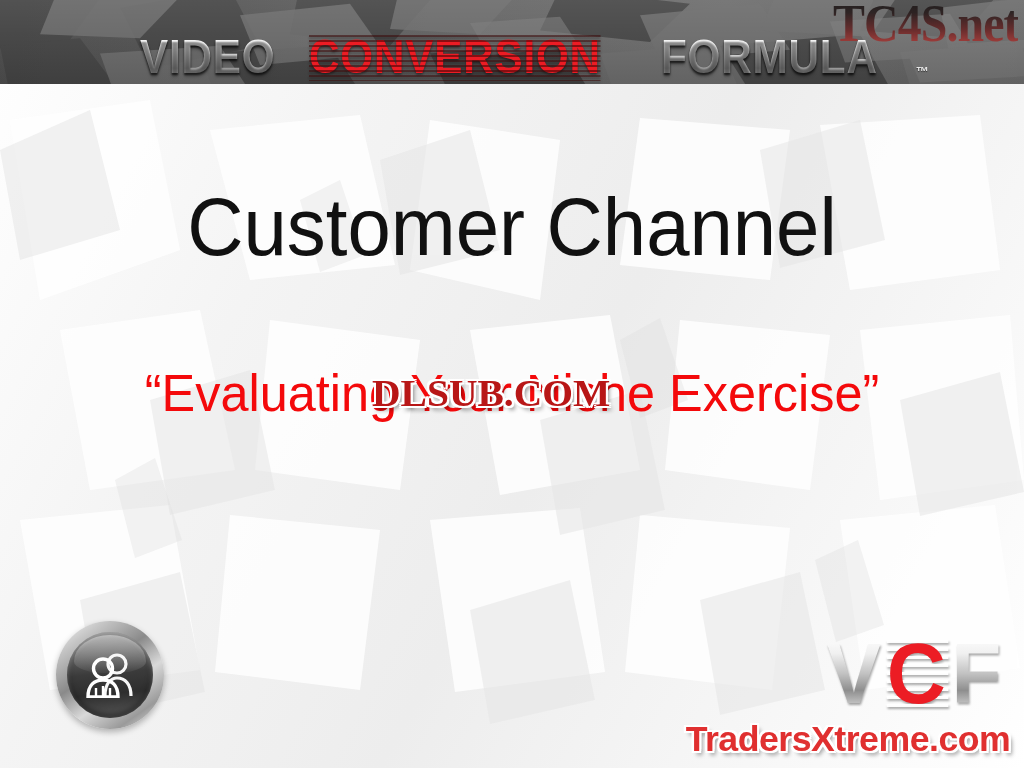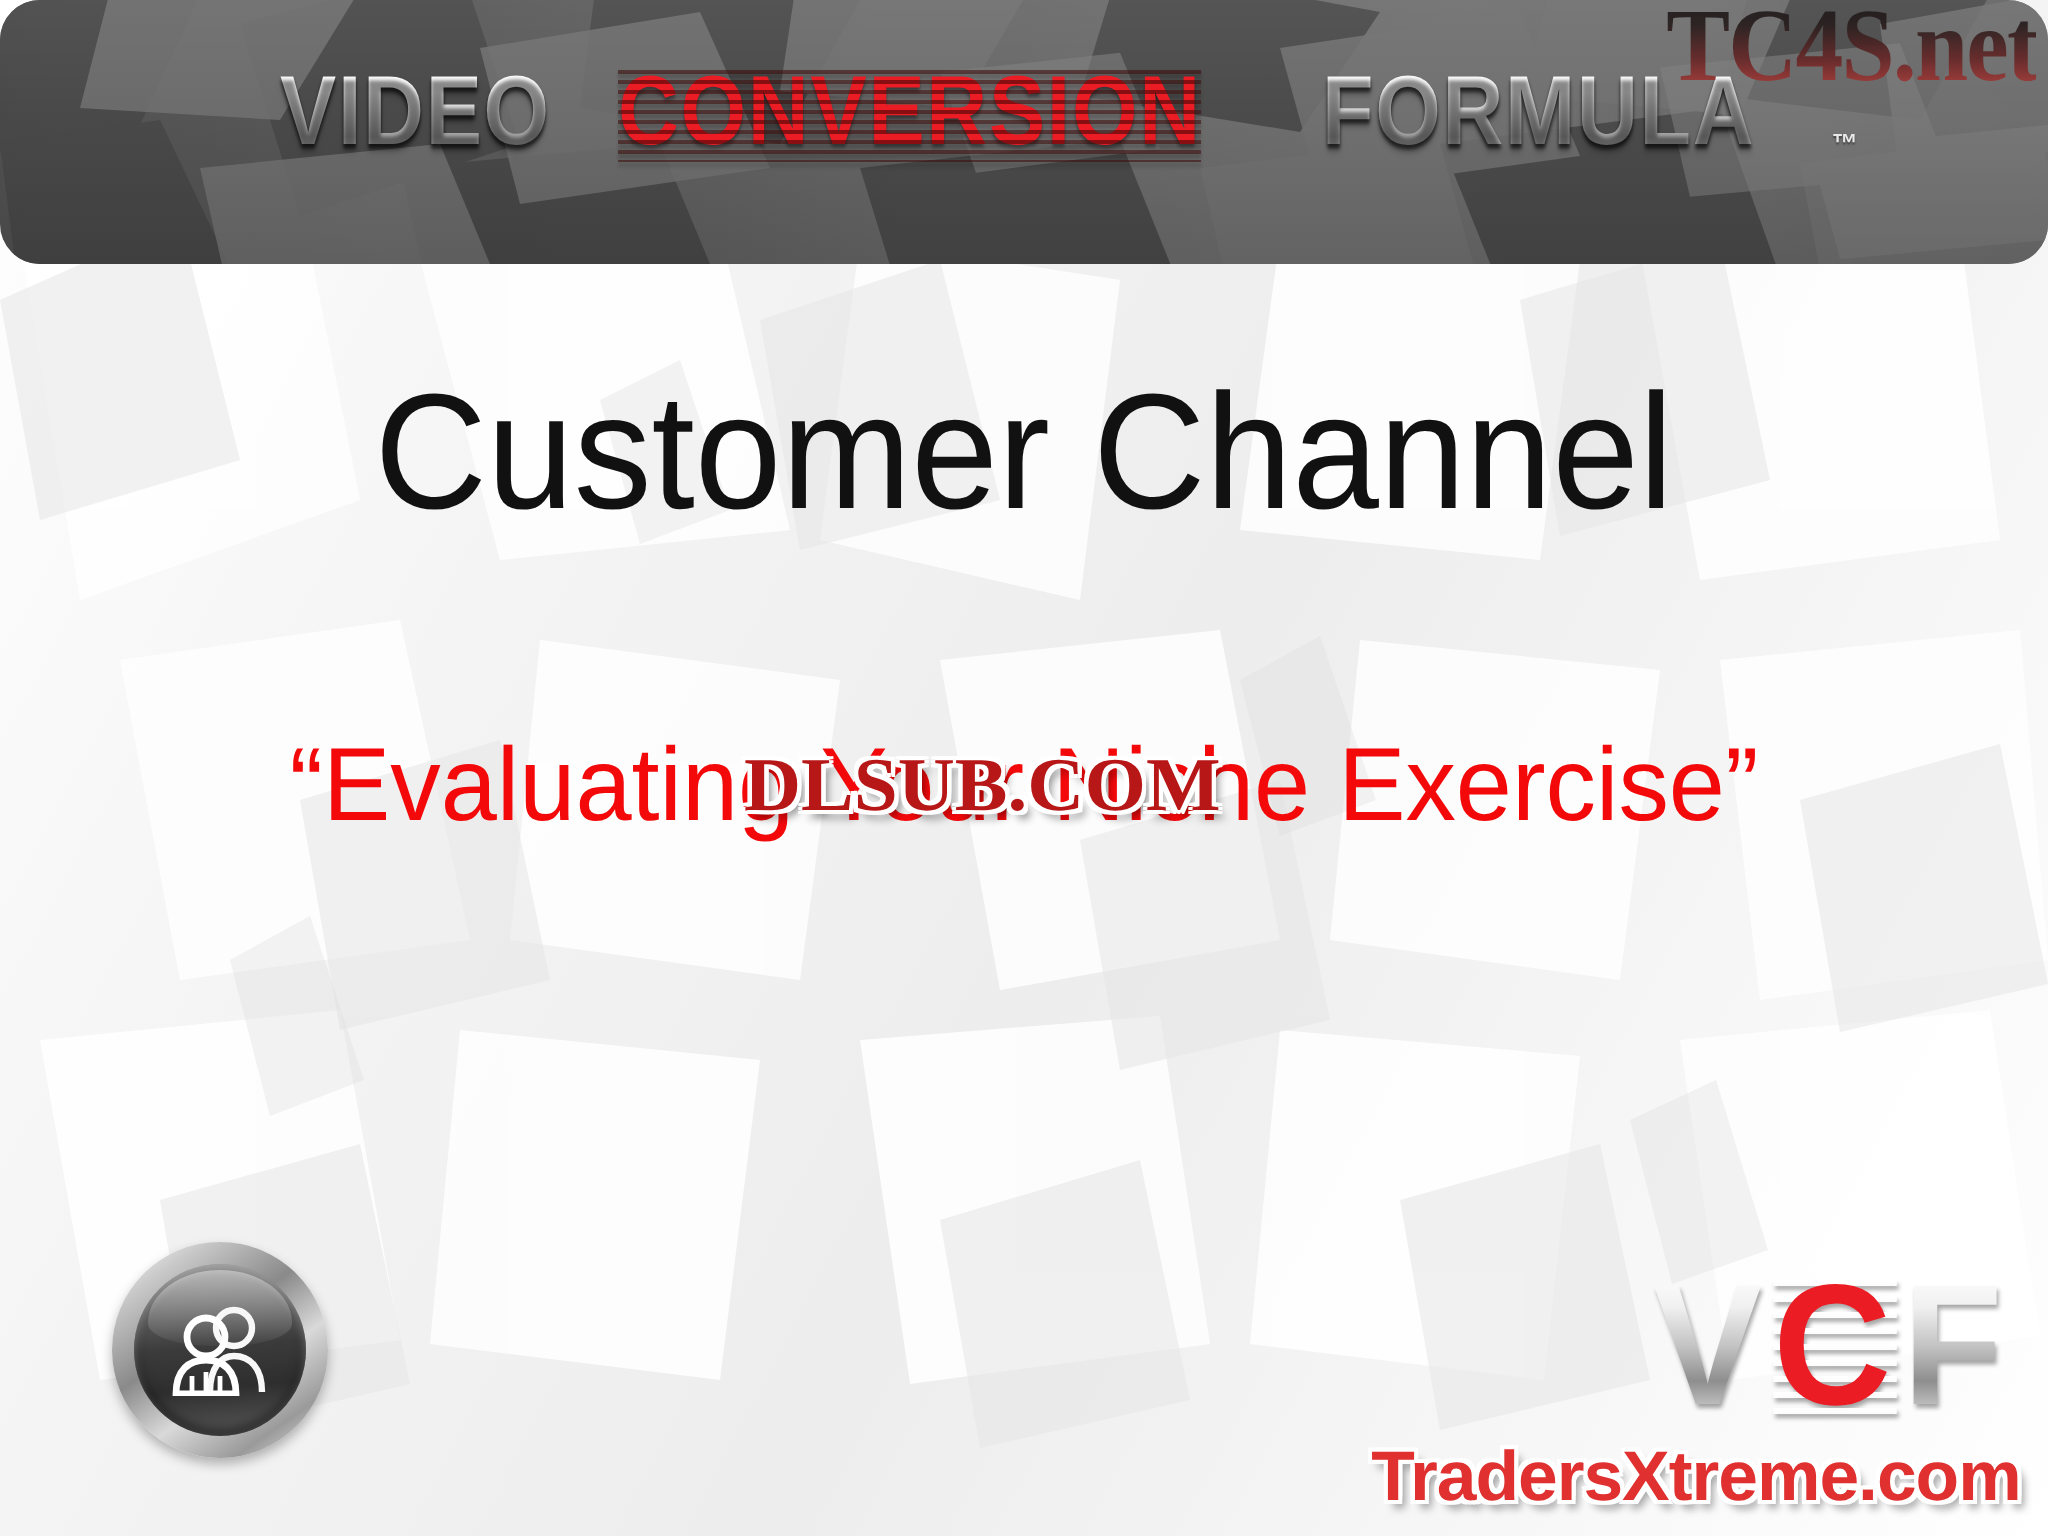--- a/index.html
+++ b/index.html
@@ -31,24 +31,23 @@
     inset: 0;
     opacity: 1;
   }
   .bg-facets svg { display:block; width:100%; height:100%; }
 
   
   .header {
     position: absolute;
     left: 0; top: 0;
     width: 1024px;
-    height: 132px;
+    height: 84px;
     overflow: hidden;
     background: linear-gradient(100deg, #4e4e4e 0%, #565656 22%, #666666 48%, #6e6e6e 70%, #616161 100%);
-    border-radius: 20px;
   }
   .header-facets { position:absolute; inset:0; }
   .header-facets svg { display:block; width:100%; height:100%; }
   .header-sheen {
     position:absolute; inset:0;
     background: linear-gradient(180deg, rgba(255,255,255,0.07) 0%, rgba(255,255,255,0.02) 42%, rgba(0,0,0,0.10) 100%);
   }
 
   
   .vcf-lockup {

